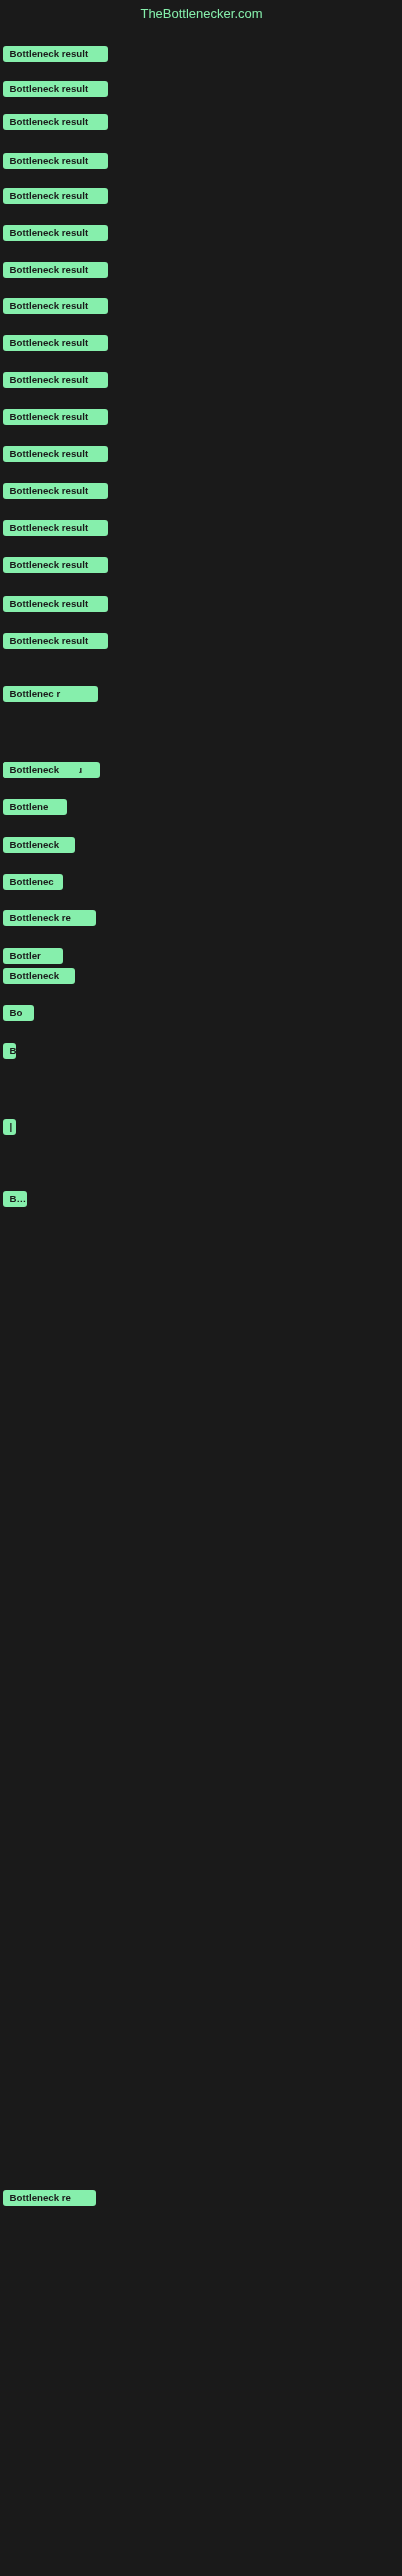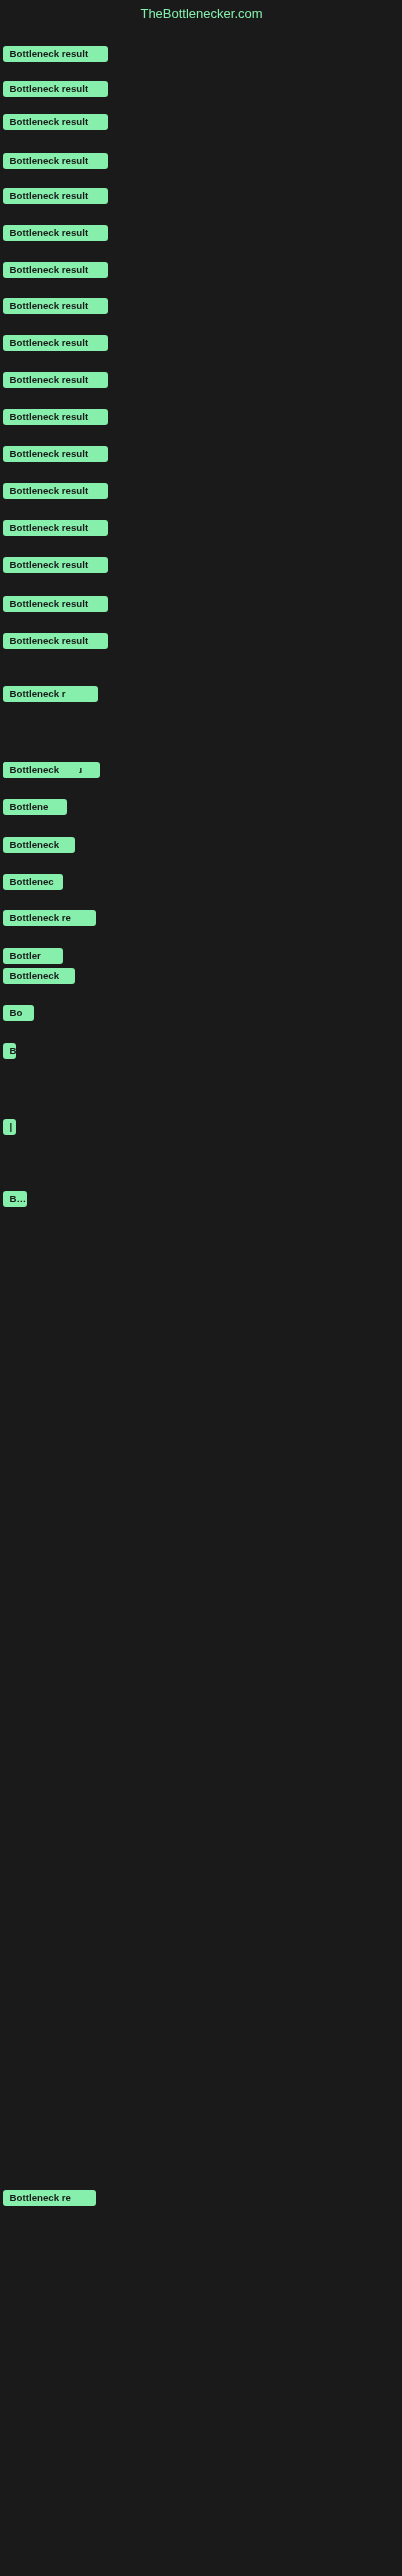--- a/index.html
+++ b/index.html
@@ -55,21 +55,21 @@
 <div class="row" style="top: 298px;"><div class="bottleneck-badge" style="max-width: 105px; width: 105px;">Bottleneck result</div></div>
 <div class="row" style="top: 335px;"><div class="bottleneck-badge" style="max-width: 105px; width: 105px;">Bottleneck result</div></div>
 <div class="row" style="top: 372px;"><div class="bottleneck-badge" style="max-width: 105px; width: 105px;">Bottleneck result</div></div>
 <div class="row" style="top: 409px;"><div class="bottleneck-badge" style="max-width: 105px; width: 105px;">Bottleneck result</div></div>
 <div class="row" style="top: 446px;"><div class="bottleneck-badge" style="max-width: 105px; width: 105px;">Bottleneck result</div></div>
 <div class="row" style="top: 483px;"><div class="bottleneck-badge" style="max-width: 105px; width: 105px;">Bottleneck result</div></div>
 <div class="row" style="top: 520px;"><div class="bottleneck-badge" style="max-width: 105px; width: 105px;">Bottleneck result</div></div>
 <div class="row" style="top: 557px;"><div class="bottleneck-badge" style="max-width: 105px; width: 105px;">Bottleneck result</div></div>
 <div class="row" style="top: 596px;"><div class="bottleneck-badge" style="max-width: 105px; width: 105px;">Bottleneck result</div></div>
 <div class="row" style="top: 633px;"><div class="bottleneck-badge" style="max-width: 105px; width: 105px;">Bottleneck result</div></div>
-<div class="row" style="top: 686px;"><div class="bottleneck-badge" style="max-width: 95px; width: 95px;">Bottleneck r</div></div>
+<div class="row" style="top: 686px;"><div class="bottleneck-badge" style="max-width: 95px; width: 95px;">Bottlenec r</div></div>
 <div class="row" style="top: 762px;"><div class="bottleneck-badge" style="max-width: 97px; width: 97px;">Bottleneck resu</div></div>
 <div class="row" style="top: 762px;"><div class="bottleneck-badge" style="max-width: 76px; width: 76px;">Bottleneck</div></div>
 <div class="row" style="top: 799px;"><div class="bottleneck-badge" style="max-width: 64px; width: 72px;">Bottlene</div></div>
 <div class="row" style="top: 837px;"><div class="bottleneck-badge" style="max-width: 72px; width: 72px;">Bottleneck</div></div>
 <div class="row" style="top: 874px;"><div class="bottleneck-badge" style="max-width: 68px; width: 60px;">Bottlenec</div></div>
 <div class="row" style="top: 910px;"><div class="bottleneck-badge" style="max-width: 93px; width: 93px;">Bottleneck re</div></div>
 <div class="row" style="top: 948px;"><div class="bottleneck-badge" style="max-width: 60px; width: 71px;">Bottler</div></div>
 <div class="row" style="top: 968px;"><div class="bottleneck-badge" style="max-width: 72px; width: 72px;">Bottleneck</div></div>
 <div class="row" style="top: 1005px;"><div class="bottleneck-badge" style="max-width: 31px; width: 31px;">Bo</div></div>
 <div class="row" style="top: 1043px;"><div class="bottleneck-badge" style="max-width: 11.3px; width: 11.3px;">B</div></div>

